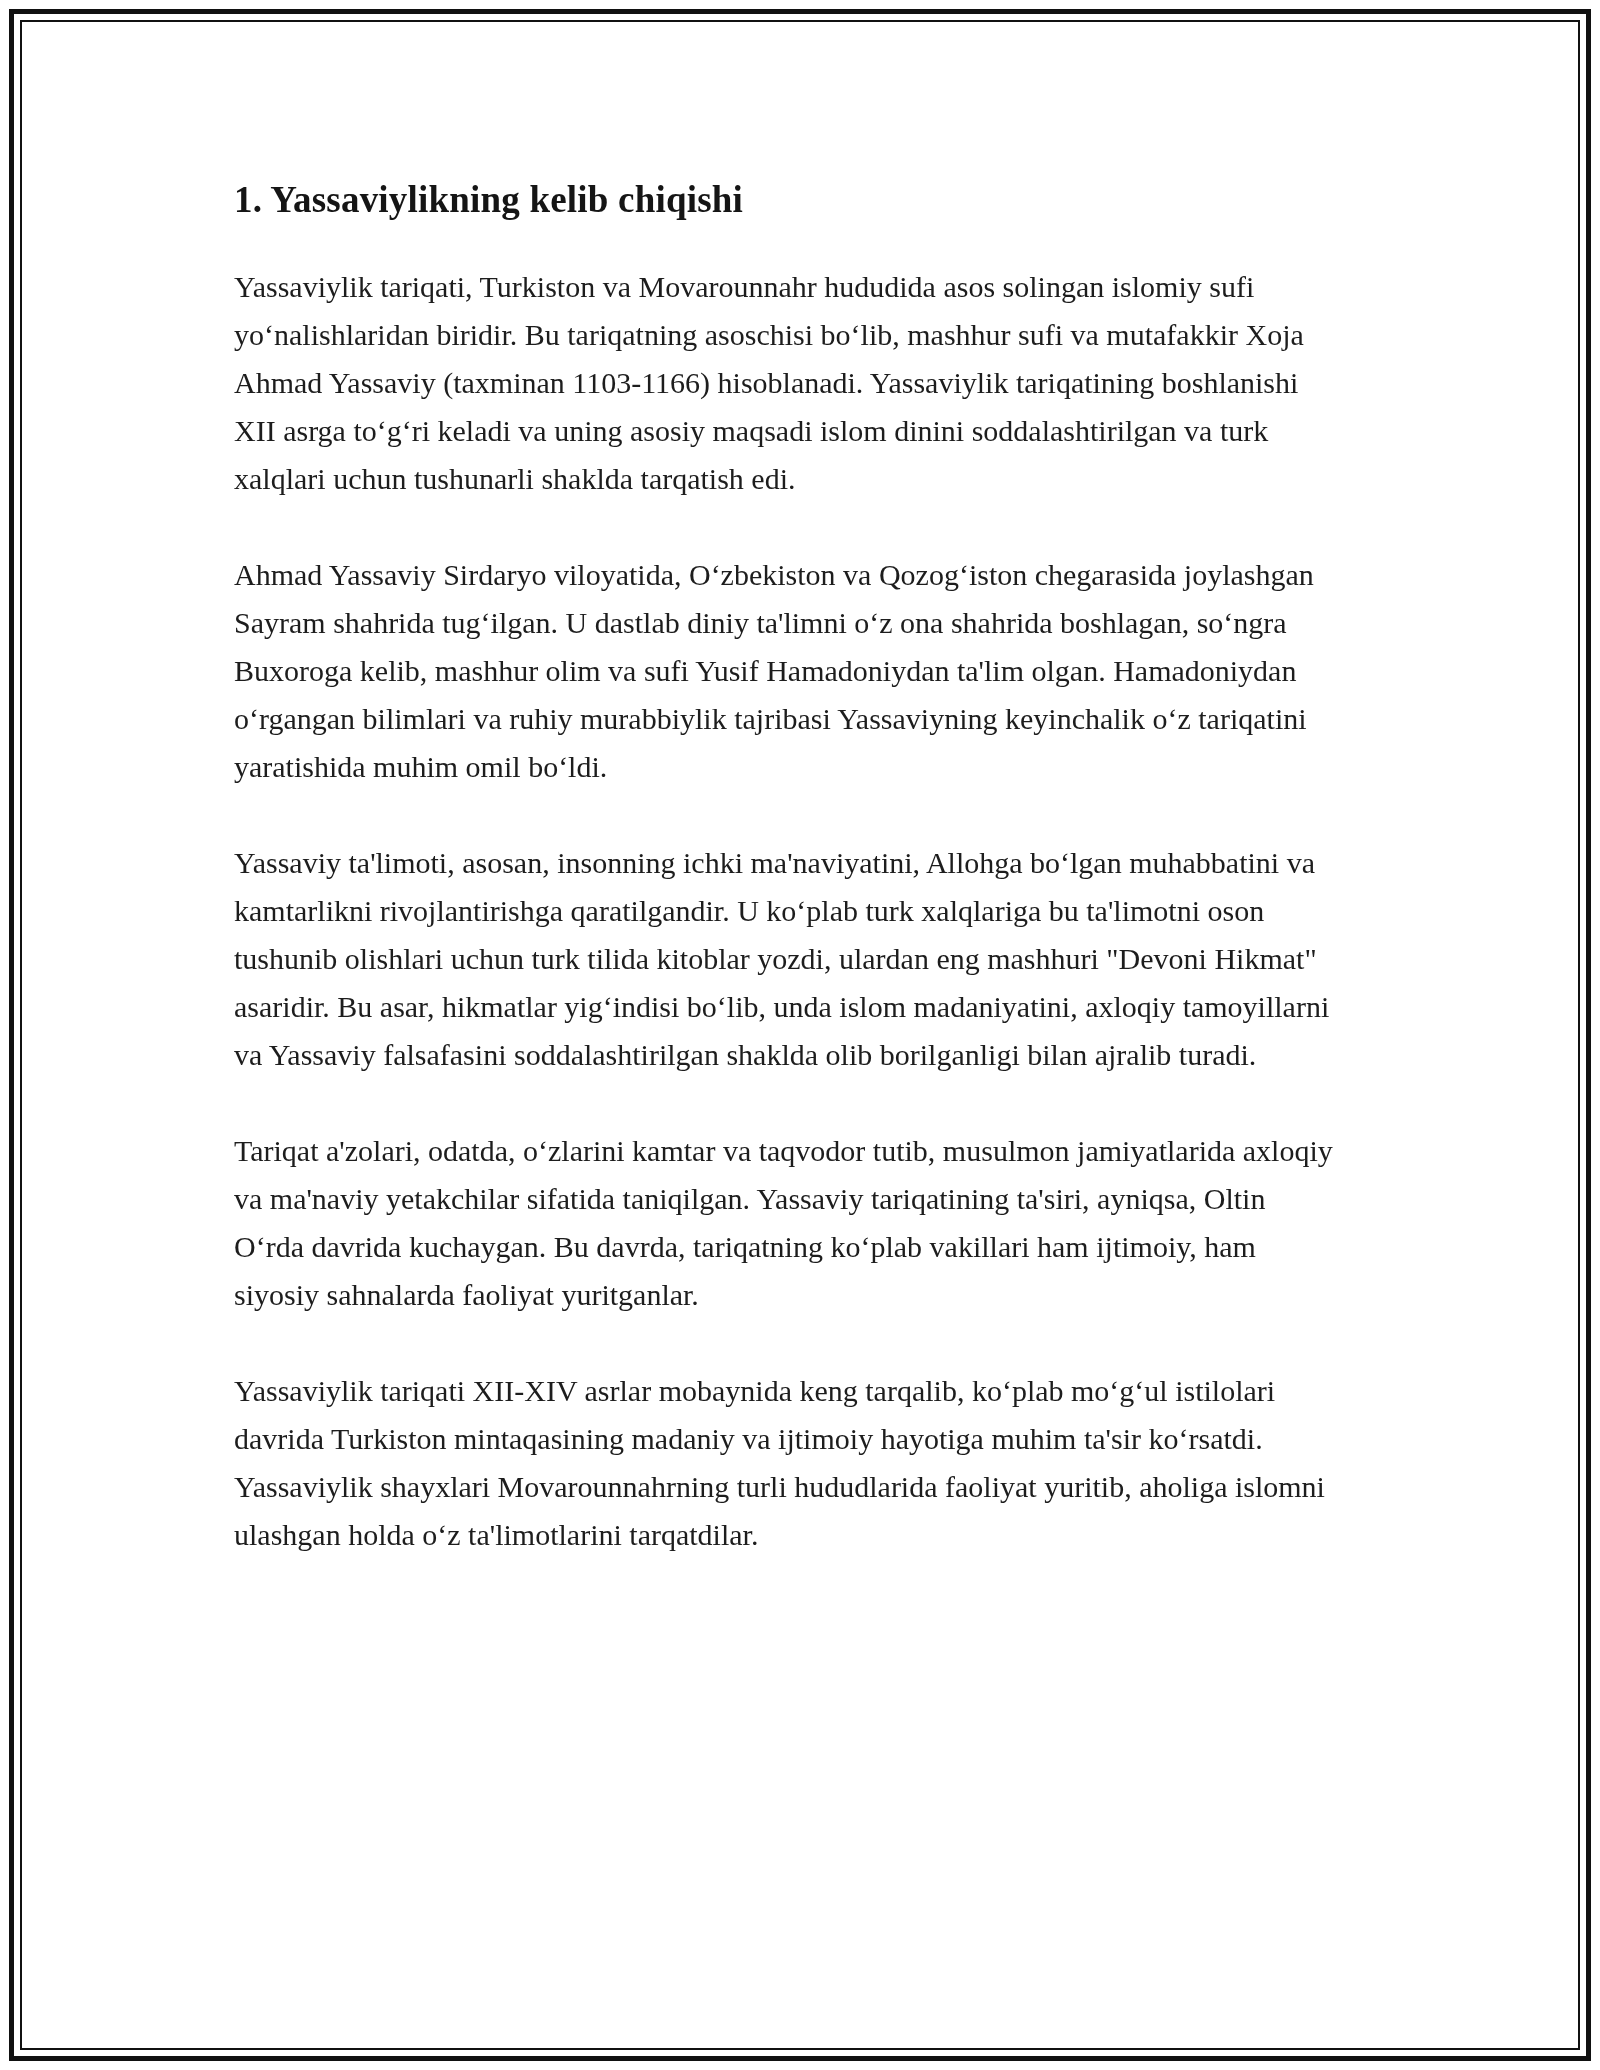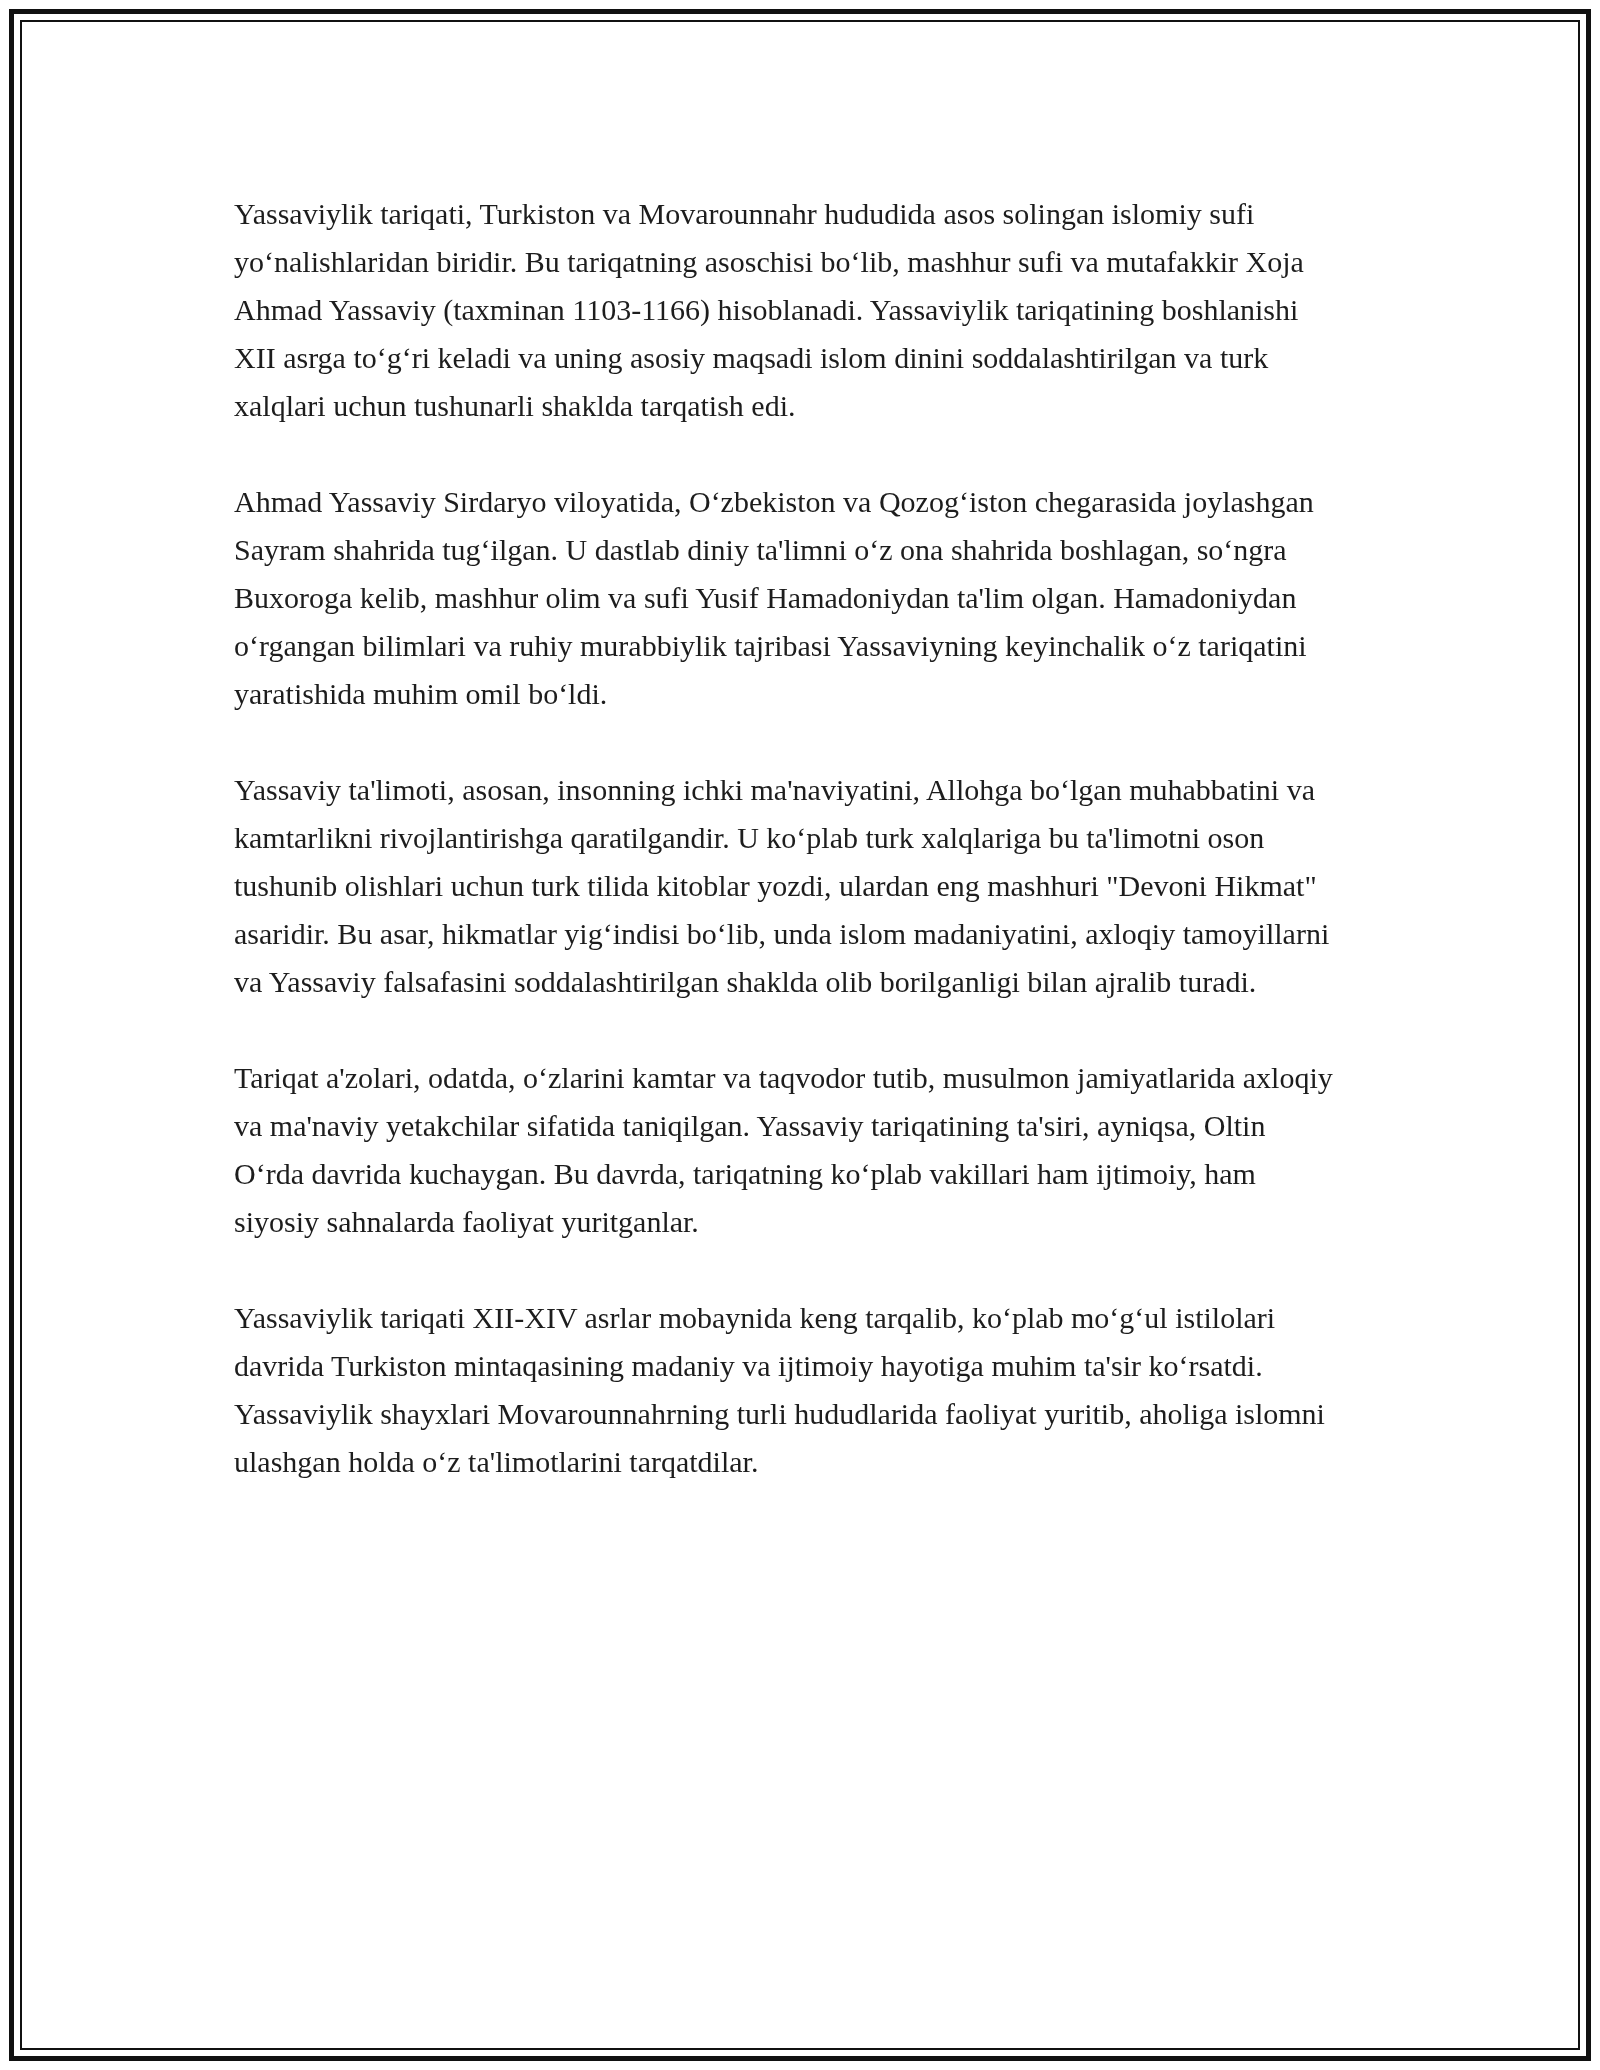--- a/index.html
+++ b/index.html
@@ -48,20 +48,21 @@
     color: #1d1d1d;
   }
 </style>
 </head>
 <body>
 
 <div class="frame-outer"></div>
 <div class="frame-inner"></div>
 
 <div class="doc-content">
+  <h1 class="doc-heading">1. Yassaviylikning kelib chiqishi</h1>
 
   <p class="doc-paragraph">Yassaviylik tariqati, Turkiston va Movarounnahr hududida asos solingan islomiy sufi yoʻnalishlaridan biridir. Bu tariqatning asoschisi boʻlib, mashhur sufi va mutafakkir Xoja Ahmad Yassaviy (taxminan 1103-1166) hisoblanadi. Yassaviylik tariqatining boshlanishi XII asrga toʻgʻri keladi va uning asosiy maqsadi islom dinini soddalashtirilgan va turk xalqlari uchun tushunarli shaklda tarqatish edi.</p>
 
   <p class="doc-paragraph">Ahmad Yassaviy Sirdaryo viloyatida, Oʻzbekiston va Qozogʻiston chegarasida joylashgan Sayram shahrida tugʻilgan. U dastlab diniy ta'limni oʻz ona shahrida boshlagan, soʻngra Buxoroga kelib, mashhur olim va sufi Yusif Hamadoniydan ta'lim olgan. Hamadoniydan oʻrgangan bilimlari va ruhiy murabbiylik tajribasi Yassaviyning keyinchalik oʻz tariqatini yaratishida muhim omil boʻldi.</p>
 
   <p class="doc-paragraph">Yassaviy ta'limoti, asosan, insonning ichki ma'naviyatini, Allohga boʻlgan muhabbatini va kamtarlikni rivojlantirishga qaratilgandir. U koʻplab turk xalqlariga bu ta'limotni oson tushunib olishlari uchun turk tilida kitoblar yozdi, ulardan eng mashhuri "Devoni Hikmat" asaridir. Bu asar, hikmatlar yigʻindisi boʻlib, unda islom madaniyatini, axloqiy tamoyillarni va Yassaviy falsafasini soddalashtirilgan shaklda olib borilganligi bilan ajralib turadi.</p>
 
   <p class="doc-paragraph">Tariqat a'zolari, odatda, oʻzlarini kamtar va taqvodor tutib, musulmon jamiyatlarida axloqiy va ma'naviy yetakchilar sifatida taniqilgan. Yassaviy tariqatining ta'siri, ayniqsa, Oltin Oʻrda davrida kuchaygan. Bu davrda, tariqatning koʻplab vakillari ham ijtimoiy, ham siyosiy sahnalarda faoliyat yuritganlar.</p>
 
   <p class="doc-paragraph">Yassaviylik tariqati XII-XIV asrlar mobaynida keng tarqalib, koʻplab moʻgʻul istilolari davrida Turkiston mintaqasining madaniy va ijtimoiy hayotiga muhim ta'sir koʻrsatdi. Yassaviylik shayxlari Movarounnahrning turli hududlarida faoliyat yuritib, aholiga islomni ulashgan holda oʻz ta'limotlarini tarqatdilar.</p>

